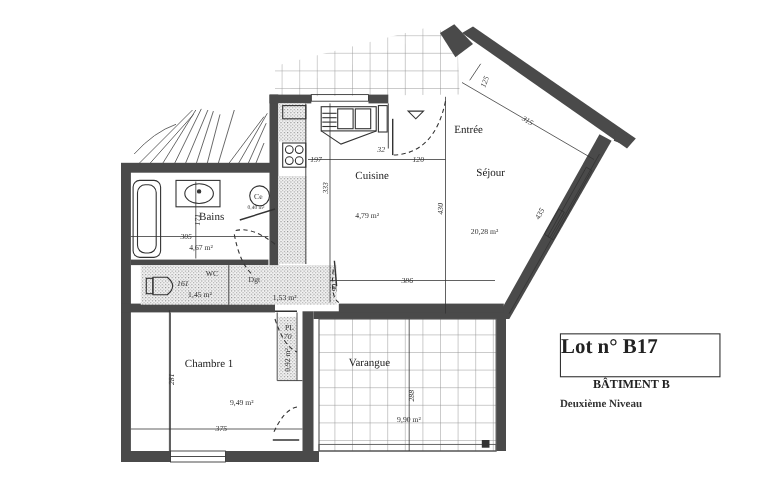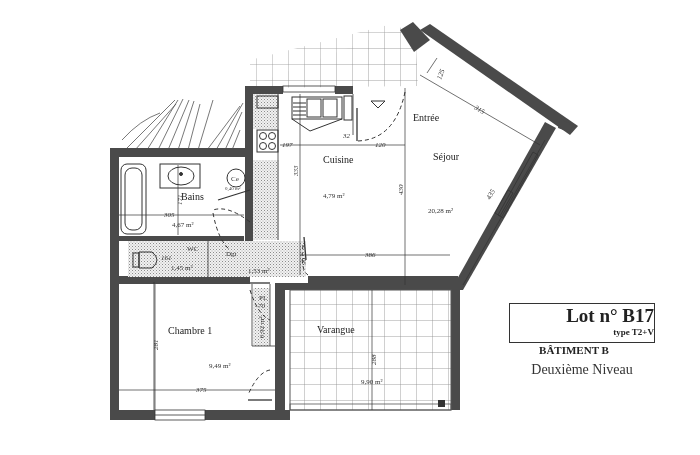--- a/index.html
+++ b/index.html
@@ -1,25 +1,25 @@
 <!DOCTYPE html>
 <html><head>
 <meta charset="utf-8">
 <style>
   html, body { margin: 0; padding: 0; background: #ffffff; }
   body { width: 700px; height: 455px; position: relative; overflow: hidden; font-family: "Liberation Serif", serif; }
   #plan { position: absolute; left: 0; top: 0; width: 700px; height: 455px; }
   .room-label { font-family: "Liberation Serif", serif; font-size: 10px; fill: #222; }
   .area-label { font-family: "Liberation Serif", serif; font-size: 7px; fill: #333; }
   .dim { font-family: "Liberation Serif", serif; font-size: 7px; font-style: italic; fill: #333; }
-  .lot-box { position: absolute; left: 509px; top: 303px; width: 146px; height: 40px; border: 1.5px solid #333; box-sizing: border-box; text-align: right; }
+  .lot-box { position: absolute; left: 509px; top: 303px; width: 146px; height: 40px; border: 1.5px solid #333; box-sizing: border-box; text-align: left; }
   .lot-title { font-family: "Liberation Serif", serif; font-weight: bold; font-size: 19px; color: #222; line-height: 22px; margin-top: 1px; }
   .lot-type { font-family: "Liberation Serif", serif; font-weight: bold; font-size: 9px; color: #222; line-height: 11px; }
   .bat { position: absolute; left: 501px; top: 344px; width: 146px; text-align: center; font-family: "Liberation Serif", serif; font-weight: bold; font-size: 11px; color: #222; }
-  .niveau { position: absolute; left: 509px; top: 362px; width: 146px; text-align: center; font-family: "Liberation Serif", serif; font-weight: normal; font-size: 14px; color: #333; }
+  .niveau { position: absolute; left: 509px; top: 362px; width: 146px; text-align: left; font-family: "Liberation Serif", serif; font-weight: bold; font-size: 10px; color: #333; }
 </style>
 </head>
 <body>
 
 <svg id="plan" viewBox="0 0 700 455" xmlns="http://www.w3.org/2000/svg">
   <defs>
     <pattern id="dots" width="3" height="3" patternUnits="userSpaceOnUse">
       <rect width="3" height="3" fill="#f1f1f1"></rect>
       <rect x="0" y="0" width="1" height="1" fill="#8c8c8c"></rect>
       <rect x="1.5" y="1.5" width="1" height="1" fill="#b0b0b0"></rect>
@@ -224,16 +224,15 @@
     <text class="room-label" x="317" y="333">Varangue</text>
     <text class="area-label" x="361" y="384">9,90 m²</text>
 
     <text class="area-label" x="231" y="181">Ce</text>
     <text class="area-label" x="225" y="190" style="font-size:5px">0,40 m²</text>
   </g>
 </svg>
 
 <div class="lot-box">
   <div class="lot-title">Lot n° B17</div>
-  <div class="lot-type">type T2+V</div>
 </div>
 <div class="bat">BÂTIMENT B</div>
 <div class="niveau">Deuxième Niveau</div>
 
 </body></html>

